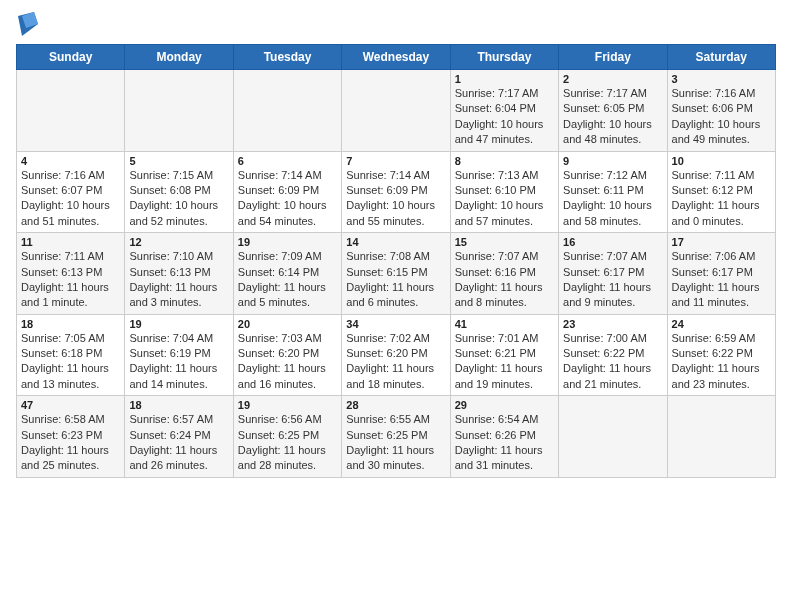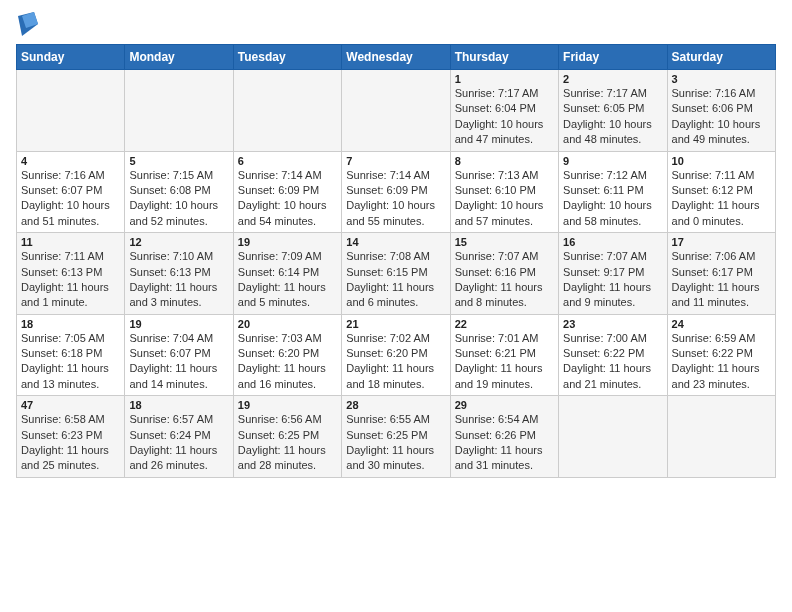--- a/index.html
+++ b/index.html
@@ -53,21 +53,21 @@
       width: 100%;
       border-collapse: collapse;
       table-layout: fixed;
     }
     thead tr th {
       background-color: #2a6db5;
       color: #fff;
       font-size: 12px;
       font-weight: bold;
       padding: 5px 4px;
-      text-align: left;
+      text-align: center;
       border: 1px solid #1a5da5;
     }
     tbody tr td {
       border: 1px solid #ccc;
       vertical-align: top;
       padding: 3px 4px;
       font-size: 9.5px;
       color: #222;
       height: 80px;
     }
@@ -237,21 +237,21 @@
           <td>
             <span class="day-num">15</span>
             <div class="day-info">Sunrise: 7:07 AM
 Sunset: 6:16 PM
 Daylight: 11 hours
 and 8 minutes.</div>
           </td>
           <td>
             <span class="day-num">16</span>
             <div class="day-info">Sunrise: 7:07 AM
-Sunset: 9:17 PM
+Sunset: 6:17 PM
 Daylight: 11 hours
 and 9 minutes.</div>
           </td>
           <td>
             <span class="day-num">17</span>
             <div class="day-info">Sunrise: 7:06 AM
 Sunset: 6:17 PM
 Daylight: 11 hours
 and 11 minutes.</div>
           </td>
@@ -260,40 +260,40 @@
           <td>
             <span class="day-num">18</span>
             <div class="day-info">Sunrise: 7:05 AM
 Sunset: 6:18 PM
 Daylight: 11 hours
 and 13 minutes.</div>
           </td>
           <td>
             <span class="day-num">19</span>
             <div class="day-info">Sunrise: 7:04 AM
-Sunset: 6:07 PM
+Sunset: 6:19 PM
 Daylight: 11 hours
 and 14 minutes.</div>
           </td>
           <td>
             <span class="day-num">20</span>
             <div class="day-info">Sunrise: 7:03 AM
 Sunset: 6:20 PM
 Daylight: 11 hours
 and 16 minutes.</div>
           </td>
           <td>
-            <span class="day-num">21</span>
+            <span class="day-num">34</span>
             <div class="day-info">Sunrise: 7:02 AM
 Sunset: 6:20 PM
 Daylight: 11 hours
 and 18 minutes.</div>
           </td>
           <td>
-            <span class="day-num">22</span>
+            <span class="day-num">41</span>
             <div class="day-info">Sunrise: 7:01 AM
 Sunset: 6:21 PM
 Daylight: 11 hours
 and 19 minutes.</div>
           </td>
           <td>
             <span class="day-num">23</span>
             <div class="day-info">Sunrise: 7:00 AM
 Sunset: 6:22 PM
 Daylight: 11 hours

